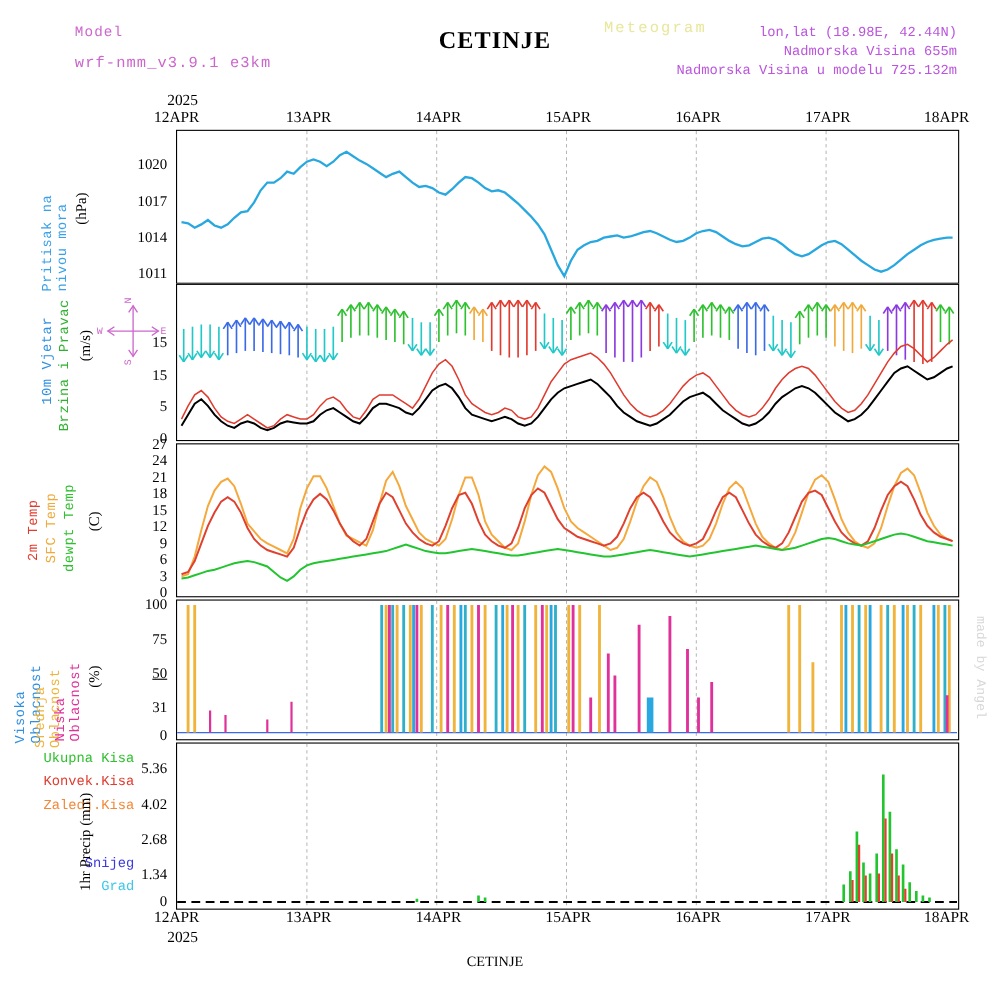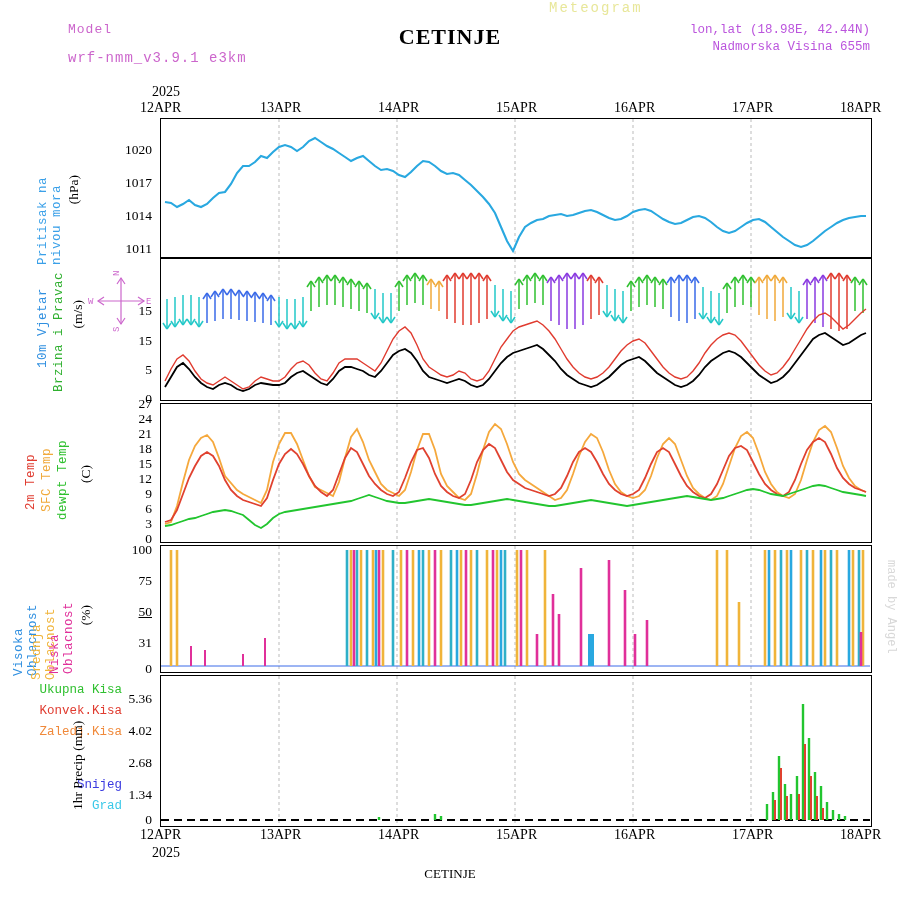--- a/index.html
+++ b/index.html
@@ -3,21 +3,21 @@
 <meta charset="utf-8">
 <style>
   html,body{margin:0;padding:0;}
   body{width:900px;height:900px;background:#ffffff;font-family:"Liberation Sans",sans-serif;overflow:hidden;}
   #root{position:relative;width:900px;height:900px;}
   .abs{position:absolute;}
 
   
   .hdr-model{left:68px;top:22px;color:#cc66cc;font-family:"Liberation Mono",monospace;font-size:13px;letter-spacing:1px;}
   .hdr-modelname{left:68px;top:50px;color:#cc66cc;font-family:"Liberation Mono",monospace;font-size:14px;letter-spacing:1px;}
-  .hdr-meteogram{left:516px;top:0;color:#e8e79a;font-family:"Liberation Mono",monospace;font-size:14px;letter-spacing:2px;padding-left:33px;}
+  .hdr-meteogram{left:516px;top:18px;color:#e8e79a;font-family:"Liberation Mono",monospace;font-size:14px;letter-spacing:2px;padding-left:33px;}
   .hdr-title{left:0;top:24px;width:900px;text-align:center;color:#000;font-family:"Liberation Serif",serif;font-size:22px;font-weight:bold;letter-spacing:1px;}
   .hdr-right{right:30px;top:22px;color:#bb55dd;font-family:"Liberation Mono",monospace;font-size:12.5px;text-align:right;line-height:17px;margin-left:12px;}
 
   
   .madeby{right:2px;top:560px;color:#d8d8d8;font-family:"Liberation Mono",monospace;font-size:12px;
           writing-mode:vertical-rl;}
 
   
   .panel{border:1.4px solid #000;box-sizing:border-box;background:#fff;}
   .pnl-label{font-family:"Liberation Mono",monospace;font-size:12.5px;writing-mode:vertical-rl;transform:rotate(180deg);letter-spacing:0.5px;}
@@ -33,20 +33,21 @@
 
 <div id="root">
 
   <div class="abs hdr-model">Model</div>
   <div class="abs hdr-modelname">wrf-nmm_v3.9.1 e3km</div>
   <div class="abs hdr-meteogram">Meteogram</div>
   <div class="abs hdr-title">CETINJE</div>
   <div class="abs hdr-right">
     <div>lon,lat (18.98E, 42.44N)</div>
     <div>Nadmorska Visina 655m</div>
+    <div>Nadmorska Visina u modelu 725.132m</div>
   </div>
   <div class="abs madeby">made by Angel</div>
 
   <div class="abs axis-top-date" style="left:152px;top:84px;">2025</div>
   <div class="abs" style="left:140px;top:100px;width:740px;height:18px;">
     <div class="abs axis-top-date" style="left:0px;top:0;">12APR</div>
     <div class="abs axis-top-date" style="left:120px;top:0;">13APR</div>
     <div class="abs axis-top-date" style="left:238px;top:0;">14APR</div>
     <div class="abs axis-top-date" style="left:356px;top:0;">15APR</div>
     <div class="abs axis-top-date" style="left:474px;top:0;">16APR</div>

